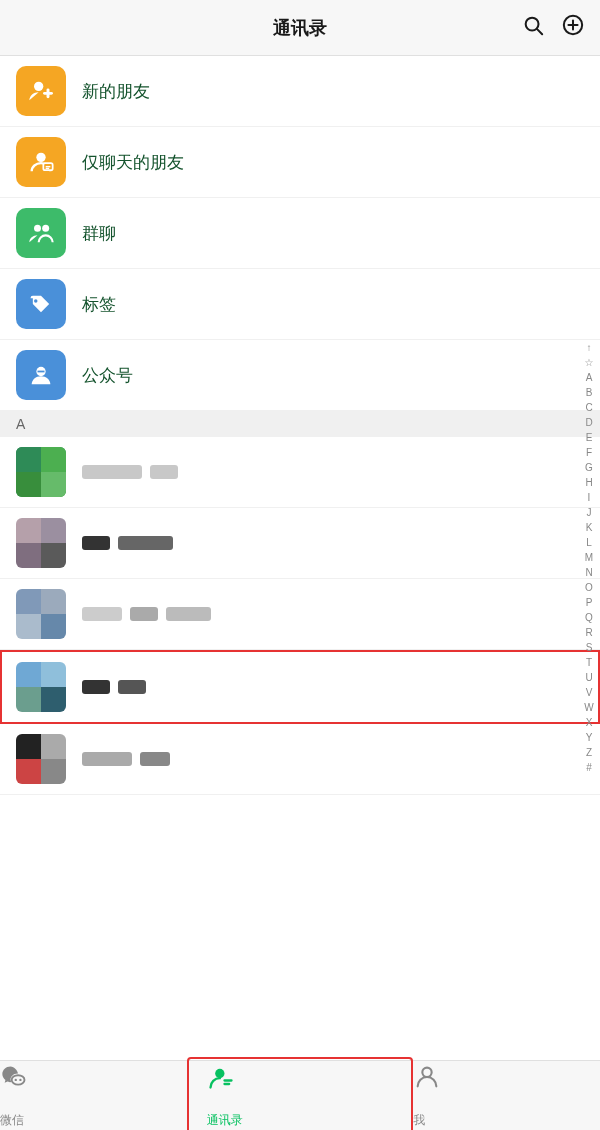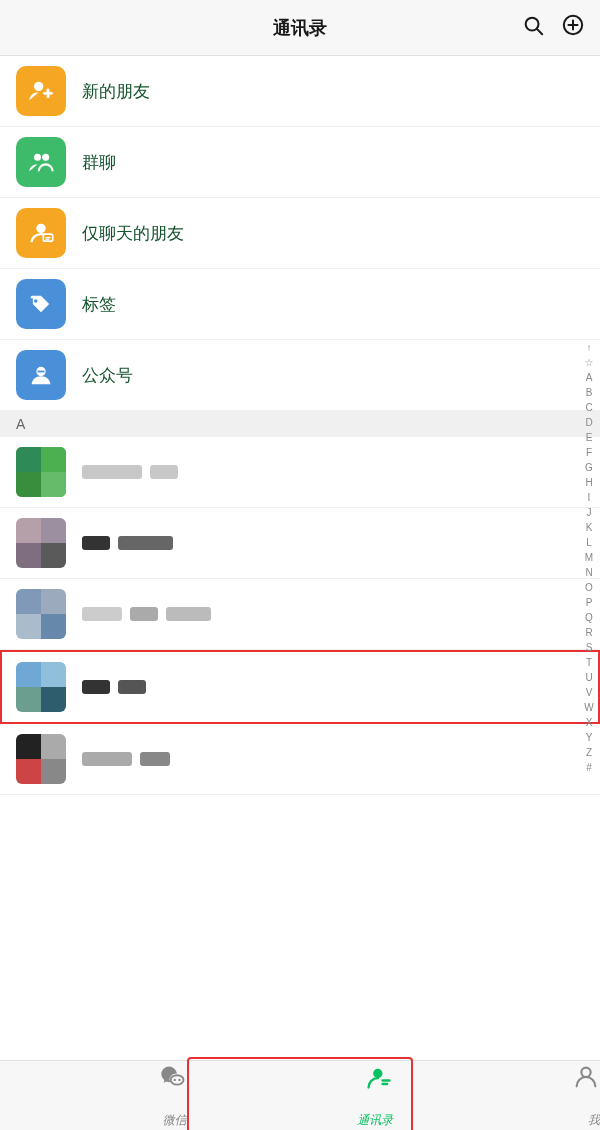--- a/index.html
+++ b/index.html
@@ -145,25 +145,24 @@
       height: 70px;
       background: #f7f7f7;
       border-top: 1px solid #e0e0e0;
       display: flex;
       align-items: center;
       justify-content: space-around;
     }
     .tab-item {
       display: flex;
       flex-direction: column;
-      align-items: flex-end;
+      align-items: flex-start;
       gap: 14px;
       cursor: pointer;
       flex: 1;
-      font-style: italic;
     }
     .tab-item .tab-icon {
       font-size: 26px;
       color: #888;
     }
     .tab-item .tab-label {
       font-size: 12px;
       color: #888;
     }
     .tab-item.active .tab-icon {
@@ -258,45 +257,45 @@
         <circle cx="10" cy="8" r="4"></circle>
         <path d="M2 20c0-4 3.6-7 8-7"></path>
         <line x1="18" y1="11" x2="18" y2="17" stroke="white" stroke-width="2.5" stroke-linecap="round"></line>
         <line x1="15" y1="14" x2="21" y2="14" stroke="white" stroke-width="2.5" stroke-linecap="round"></line>
       </svg>
     </div>
     <span class="item-label">新的朋友</span>
   </div>
 
   <div class="menu-item">
-    <div class="icon-box" style="background:#3DBB6A;">
-      <svg viewBox="0 0 24 24" fill="white">
-        <circle cx="9" cy="8" r="3"></circle>
-        <circle cx="16" cy="8" r="3"></circle>
-        <path d="M2 20c0-3.3 3.1-6 7-6"></path>
-        <path d="M10 20c0-3.3 2.7-6 6-6s6 2.7 6 6" fill="none" stroke="white" stroke-width="1.8"></path>
-      </svg>
-    </div>
-    <span class="item-label">群聊</span>
-  </div>
-
-  <div class="menu-item">
     <div class="icon-box" style="background:#F5A623;">
       <svg viewBox="0 0 24 24" fill="white">
         <circle cx="12" cy="8" r="4"></circle>
         <path d="M4 20c0-4 3.6-7 8-7s8 3 8 7" fill="none" stroke="white" stroke-width="2"></path>
         <rect x="14" y="13" width="8" height="6" rx="1.5" fill="#F5A623" stroke="white" stroke-width="1.5"></rect>
         <line x1="16" y1="16" x2="20" y2="16" stroke="white" stroke-width="1.2"></line>
         <line x1="16" y1="17.5" x2="19" y2="17.5" stroke="white" stroke-width="1.2"></line>
       </svg>
     </div>
     <span class="item-label">仅聊天的朋友</span>
   </div>
 
   <div class="menu-item">
+    <div class="icon-box" style="background:#3DBB6A;">
+      <svg viewBox="0 0 24 24" fill="white">
+        <circle cx="9" cy="8" r="3"></circle>
+        <circle cx="16" cy="8" r="3"></circle>
+        <path d="M2 20c0-3.3 3.1-6 7-6"></path>
+        <path d="M10 20c0-3.3 2.7-6 6-6s6 2.7 6 6" fill="none" stroke="white" stroke-width="1.8"></path>
+      </svg>
+    </div>
+    <span class="item-label">群聊</span>
+  </div>
+
+  <div class="menu-item">
     <div class="icon-box" style="background:#4A90D9;">
       <svg viewBox="0 0 24 24" fill="white">
         <path d="M3 7a2 2 0 012-2h7l7 7-7 7-7-7V7z"></path>
         <circle cx="7.5" cy="9.5" r="1.5" fill="#4A90D9"></circle>
       </svg>
     </div>
     <span class="item-label">标签</span>
   </div>
 
   <div class="menu-item">

